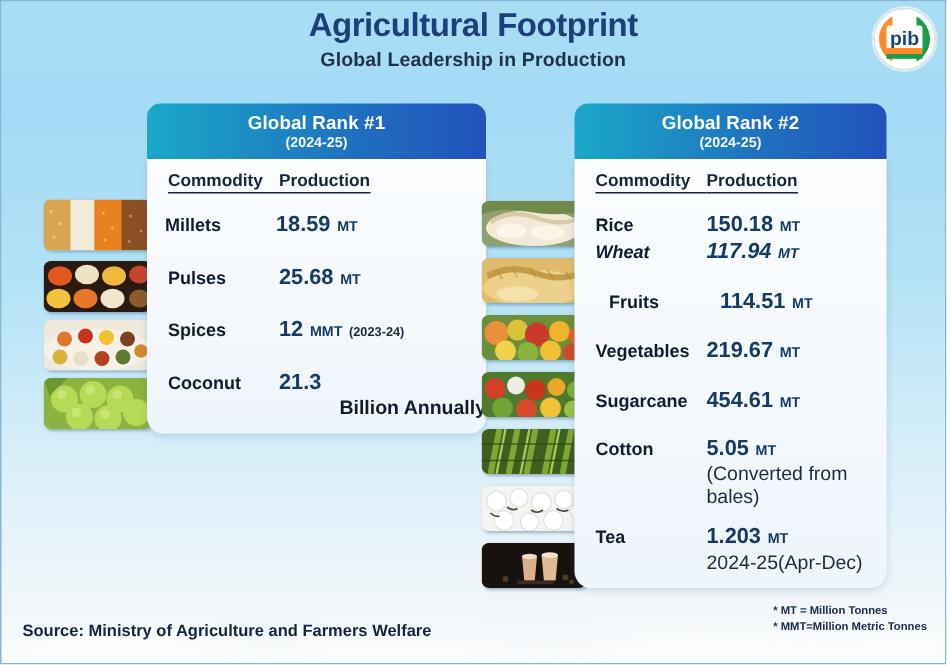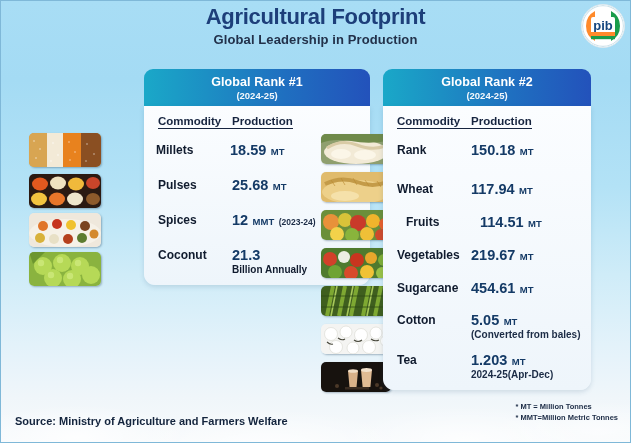--- a/index.html
+++ b/index.html
@@ -74,22 +74,22 @@
   .c-name { width: 74px; }
   .row { display: flex; align-items: flex-start; padding: 0 0 0 14px; }
   .row .nm {
     width: 74px; font-size: 12px; font-weight: 700; color: #101b2e;
     padding-top: 2px;
   }
   .row .val { flex: 1; }
   .val .big { font-size: 14.5px; font-weight: 700; color: #143a66; }
   .val .unit { font-size: 9.5px; font-weight: 700; color: #143a66; }
   .val .paren { font-size: 8.5px; font-weight: 700; color: #1b2b45; }
-  .val .note { font-size: 10px; font-weight: 700; color: #1b2b45; margin-top: 0px; }
-  .val .note2 { font-size: 10px; font-weight: 700; color: #101b2e; }
+  .val .note { font-size: 13px; font-weight: 400; color: #1b2b45; margin-top: 0px; }
+  .val .note2 { font-size: 13px; font-weight: 700; color: #101b2e; text-align: right; }
 
   
   .thumbs { position: absolute; }
   .thumb {
     position: absolute;
     border-radius: 5px;
     box-shadow: 1px 1px 2px rgba(30,60,90,.35);
     overflow: hidden;
   }
   .thumb svg { display: block; }
@@ -198,21 +198,21 @@
             <circle cx="31" cy="8" r="3.2"></circle>
           <circle cx="49" cy="11" r="3.2"></circle>
             <circle cx="22" cy="23" r="3.2"></circle>
           <circle cx="41" cy="24" r="3.2"></circle>
         </g>
         <path d="M0 0 L16 0 L4 12 Z" fill="#5f8a2a" opacity=".7"></path>
       </svg>
     </div>
   </div>
 
-  <div class="card" style="left:97px; top:68px; width:226px;margin-left:46px;">
+  <div class="card" style="left:97px; top:68px; width:226px;">
     <div class="card-hd">
       <div class="rank">Global Rank #1</div>
       <div class="yr">(2024-25)</div>
     </div>
     <div class="card-bd">
       <div class="col-hd">
         <span class="c-name">Commodity</span>
         <span>Production</span>
       </div>
 
@@ -378,28 +378,28 @@
       <div class="rank">Global Rank #2</div>
       <div class="yr">(2024-25)</div>
     </div>
     <div class="card-bd">
       <div class="col-hd">
         <span class="c-name">Commodity</span>
         <span>Production</span>
       </div>
 
       <div class="row" style="margin-top:12px;">
-        <div class="nm">Rank</div>
+        <div class="nm">Rice</div>
         <div class="val">
           <span class="big">150.18</span>
           <span class="unit">MT</span>
         </div>
       </div>
 
-      <div class="row" style="margin-top:21px;">
+      <div class="row" style="margin-top:0;font-style:italic;">
         <div class="nm">Wheat</div>
         <div class="val">
           <span class="big">117.94</span>
           <span class="unit">MT</span>
         </div>
       </div>
 
       <div class="row" style="margin-top:15px;padding-left:23px;">
         <div class="nm">Fruits</div>
         <div class="val">

